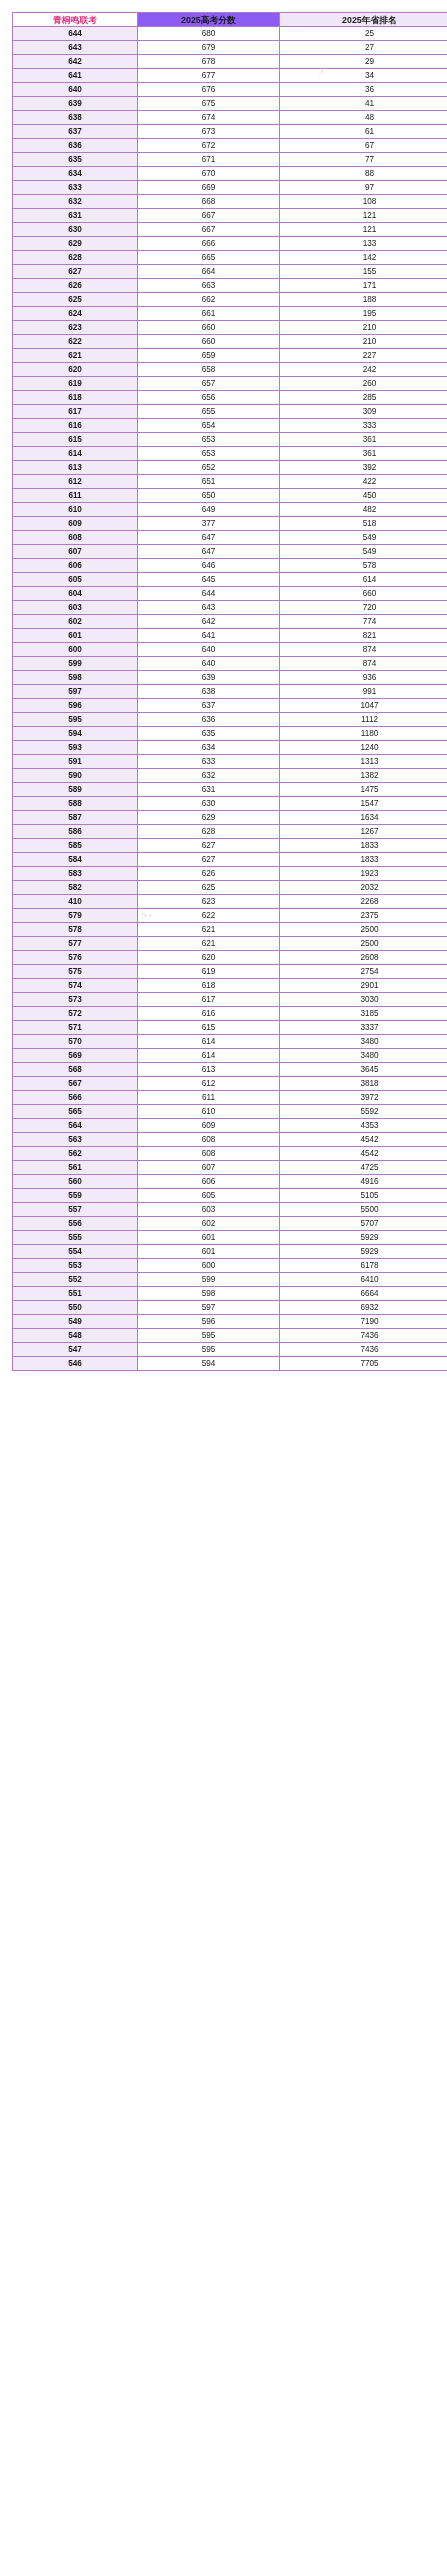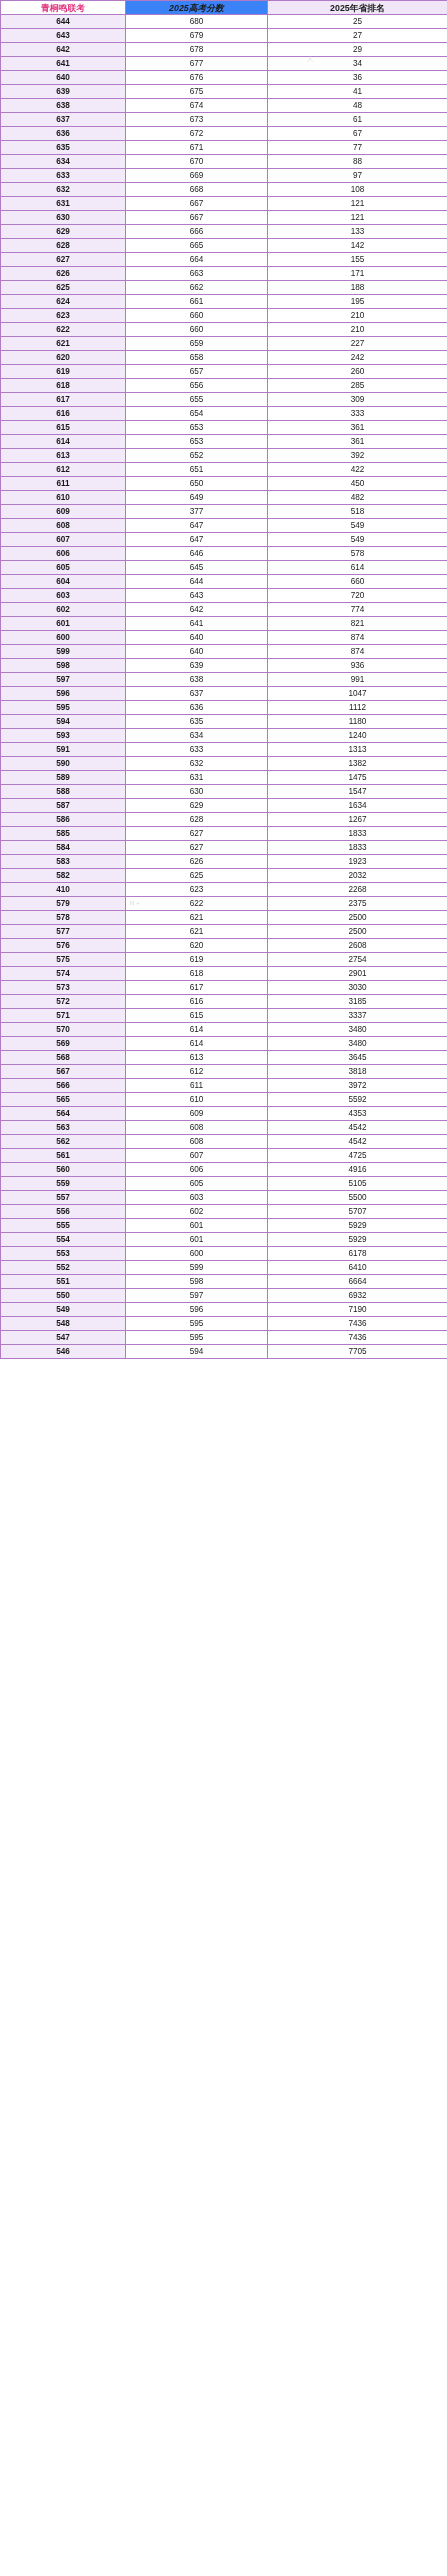--- a/index.html
+++ b/index.html
@@ -3,21 +3,21 @@
 <meta charset="utf-8">
 <style>
   html, body {
     margin: 0;
     padding: 0;
     background: #ffffff;
     font-family: "Liberation Sans", sans-serif;
   }
   #sheet {
     width: 364px;
-    margin: 0;
+    margin: 12px;
     position: relative;
   }
   table.score-table {
     width: 448px;
     border-collapse: collapse;
     table-layout: fixed;
   }
   table.score-table col.c0 { width: 125px; }
   table.score-table col.c1 { width: 142px; }
   table.score-table col.c2 { width: 180px; }
@@ -38,23 +38,22 @@
   table.score-table th {
     font-weight: bold;
     font-size: 8.8px;
     height: 13.4px;
   }
   th.h0 {
     background: #ffffff;
     color: #e2357f;
   }
   th.h1 {
-    background: #3b82f6;
+    background: #8b5cf6;
     color: #1a1a1a;
-    font-style: italic;
   }
   th.h2 {
     background: #f0e6f7;
     color: #1a1a1a;
   }
   
   td.col-rank {
     background: #f3eaf9;
     color: #1a1a1a;
     font-weight: bold;

